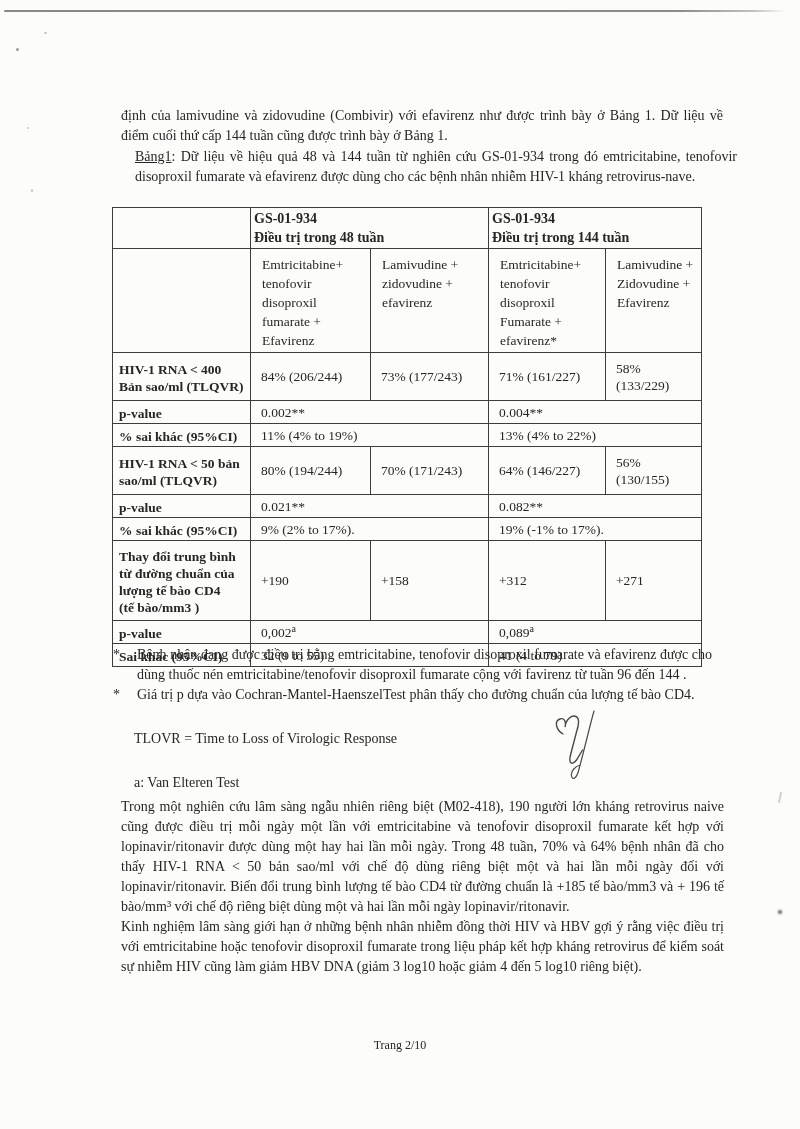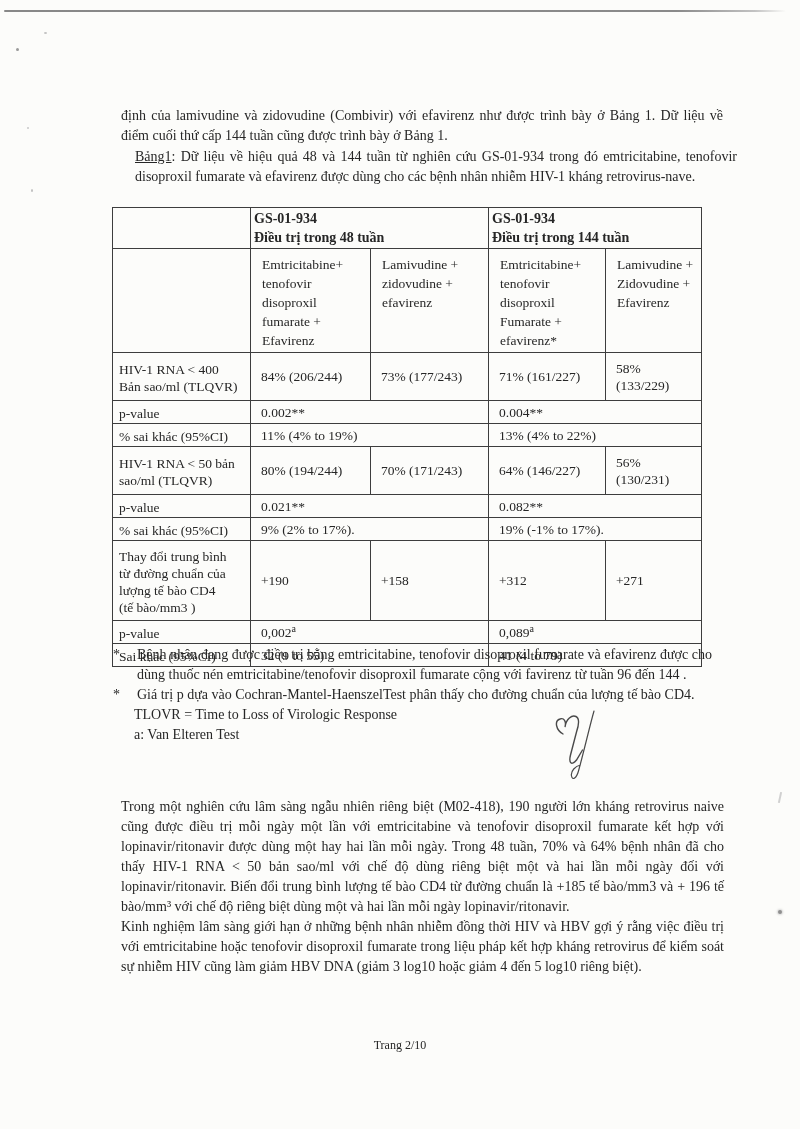--- a/index.html
+++ b/index.html
@@ -34,32 +34,32 @@
   
   .tbl{
     position:absolute;top:207px;left:112px;
     border-collapse:collapse;table-layout:fixed;
     font-size:13.5px;line-height:17px;color:#262626;
   }
   .tbl th,.tbl td{border:1.4px solid #3d3d3d;font-weight:normal;text-align:left;vertical-align:middle;padding:1px 2px;}
   .tbl th.corner{border:1.4px solid #3d3d3d;}
   .tbl th.group{font-weight:bold;white-space:pre-line;font-size:14px;line-height:19px;padding-left:3px;vertical-align:middle;}
   .tbl th.arm{vertical-align:top;white-space:pre-line;line-height:19px;padding:6px 2px 2px 11px;}
-  .tbl td.lbl{padding:4px 2px 1px 6px;white-space:pre-line;}
+  .tbl td.lbl{padding:4px 2px 1px 6px;white-space:pre-line;font-weight:bold;}
   .tbl td.val{padding:1px 2px 1px 10px;white-space:pre-line;}
   .tbl sup{font-size:10px;line-height:0;}
   tr.h1{height:38px;} tr.h2{height:98px;}
   tr.r-tall{height:48px;} tr.r-sm{height:19px;} tr.r-cd4{height:80px;}
 
   
   .footnotes{position:absolute;top:645px;left:110px;width:602px;font-size:14px;line-height:20px;}
   .fn{display:flex;}
   .fn .mk{width:24px;flex:none;padding-left:3px;}
   .fn .fn-text{flex:1;text-align:justify;}
-  .fn-plain{margin-left:24px;}
+  .fn-plain{margin-left:24px;margin-top:24px;}
 
   
   .sig{position:absolute;left:549px;top:707px;}
 
   .para1{position:absolute;top:786px;left:110px;width:603px;}
   .para2{position:absolute;top:906px;left:110px;width:603px;}
 
   .footer{position:absolute;top:1038px;left:0;width:800px;text-align:center;font-size:12px;}
 </style>
 </head>
@@ -133,21 +133,21 @@
       <td class="val" colspan="2">11% (4% to 19%)</td>
       <td class="val" colspan="2">13% (4% to 22%)</td>
     </tr>
     <tr class="r-tall">
       <td class="lbl">HIV-1 RNA &lt; 50 bản
 sao/ml (TLQVR)</td>
       <td class="val">80% (194/244)</td>
       <td class="val">70% (171/243)</td>
       <td class="val">64% (146/227)</td>
       <td class="val">56%
-(130/231)</td>
+(130/155)</td>
     </tr>
     <tr class="r-sm">
       <td class="lbl">p-value</td>
       <td class="val" colspan="2">0.021**</td>
       <td class="val" colspan="2">0.082**</td>
     </tr>
     <tr class="r-sm">
       <td class="lbl">% sai khác (95%CI)</td>
       <td class="val" colspan="2">9% (2% to 17%).</td>
       <td class="val" colspan="2">19% (-1% to 17%).</td>

